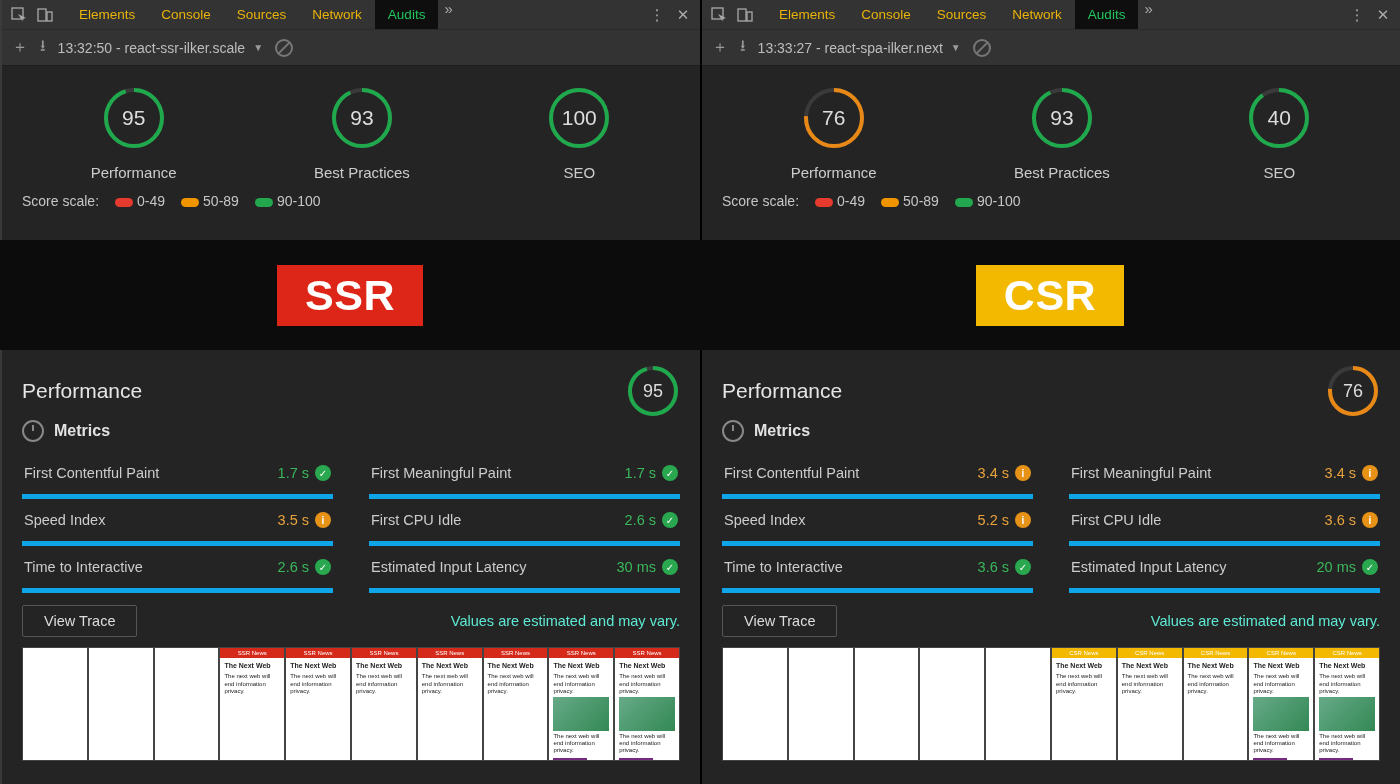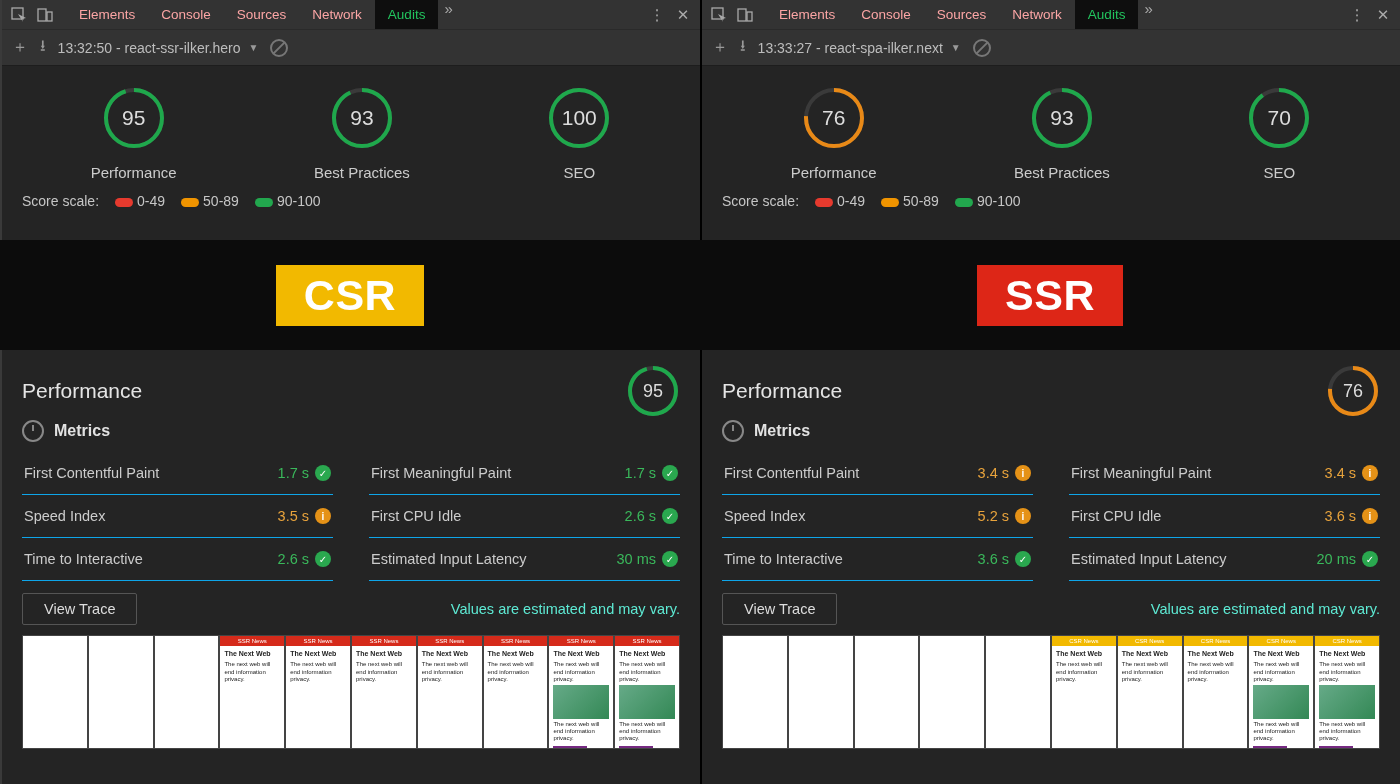--- a/index.html
+++ b/index.html
@@ -34,21 +34,21 @@
     padding: 0 6px;
     border-bottom: 1px solid #2a2a2a;
     gap: 4px;
   }
   .toolbar .icon { width: 22px; height: 22px; display: flex; align-items: center; justify-content: center; color: #aaa; border-radius: 3px; }
   .tabs { display: flex; align-items: stretch; height: 100%; margin-left: 6px; }
   .tab {
     padding: 0 13px;
     display: flex;
     align-items: center;
-    color: #fca5a5;
+    color: #eab308;
     font-size: 13.5px;
   }
   .tab.active { background: #0e0e0e; color: #22c55e; }
   .toolbar .spacer { flex: 1; }
   .chevmore { color: #aaa; font-size: 15px; margin-left: 6px; }
   .vmenu, .close { width: 22px; text-align: center; color: #aaa; font-size: 15px; }
 
   
   .auditbar {
     background: #333;
@@ -143,21 +143,21 @@
 
   .metrics-grid {
     display: grid;
     grid-template-columns: 1fr 1fr;
     gap: 0 36px;
     margin-top: 10px;
   }
   .metric {
     display: flex; align-items: center; justify-content: space-between;
     padding: 13px 2px;
-    border-bottom: 1px solid #0ea5e9;
+    border-bottom: 5px solid #0ea5e9;
     font-size: 14.5px; color: #ccc;
   }
   .metric .val { display: flex; align-items: center; gap: 6px; }
   .val.green { color: #3ab85b; }
   .val.orange { color: #e8a33c; }
   .status-dot {
     display: inline-flex; width: 16px; height: 16px; border-radius: 50%;
     align-items: center; justify-content: center; font-size: 10px; color: #fff;
   }
   .status-dot.ok { background: #2aa84f; }
@@ -212,21 +212,21 @@
           <div class="tab active">Audits</div>
       <span class="chevmore">»</span>
     </div>
     <span class="spacer"></span>
     <span class="vmenu">⋮</span>
     <span class="close">✕</span>
   </div>
   <div class="auditbar">
     <span class="plus">＋</span>
     <span class="dl">⭳</span>
-    <span class="title">13:32:50 - react-ssr-ilker.hero</span>
+    <span class="title">13:32:50 - react-ssr-ilker.scale</span>
     <span class="caret">▼</span>
     <span class="stop"></span>
   </div>
 
   <div class="scores">
 
       <div class="score">
         <div class="gauge-wrap"><svg width="64" height="64">
     <circle cx="32" cy="32" r="28" stroke="#3a3a3a" stroke-width="4" fill="none"></circle>
     <circle cx="32" cy="32" r="28" stroke="#1fa84c" stroke-width="4" fill="none" stroke-dasharray="175.92918860102841" stroke-dashoffset="8.796459430051428" stroke-linecap="butt"></circle>
@@ -303,37 +303,37 @@
         <div class="gauge-wrap"><svg width="64" height="64">
     <circle cx="32" cy="32" r="28" stroke="#3a3a3a" stroke-width="4" fill="none"></circle>
     <circle cx="32" cy="32" r="28" stroke="#1fa84c" stroke-width="4" fill="none" stroke-dasharray="175.92918860102841" stroke-dashoffset="12.31504320207198" stroke-linecap="butt"></circle>
   </svg><div class="num">93</div></div>
         <div class="score-label">Best Practices</div>
       </div>
       <div class="score">
         <div class="gauge-wrap"><svg width="64" height="64">
     <circle cx="32" cy="32" r="28" stroke="#3a3a3a" stroke-width="4" fill="none"></circle>
     <circle cx="32" cy="32" r="28" stroke="#1fa84c" stroke-width="4" fill="none" stroke-dasharray="175.92918860102841" stroke-dashoffset="17.592918860102838" stroke-linecap="butt"></circle>
-  </svg><div class="num">70</div></div>
+  </svg><div class="num">40</div></div>
         <div class="score-label">SEO</div>
       </div>
   </div>
   <div class="scale">
     <span>Score scale:</span>
     <span><span class="pill red"></span>0-49</span>
     <span><span class="pill orange"></span>50-89</span>
     <span><span class="pill green"></span>90-100</span>
   </div>
   </div>
 
   <div class="badge-row">
+    <div class="badge ssr">SSR</div>
+  </div>
+  <div class="badge-row">
     <div class="badge csr">CSR</div>
-  </div>
-  <div class="badge-row">
-    <div class="badge ssr">SSR</div>
   </div>
 
   <div class="panel left">
 
   <div class="perf">
     <div class="perf-head">
       <h2>Performance</h2>
       <div class="gauge-small"><svg width="54" height="54">
     <circle cx="27" cy="27" r="23" stroke="#3a3a3a" stroke-width="4" fill="none"></circle>
     <circle cx="27" cy="27" r="23" stroke="#1fa84c" stroke-width="4" fill="none" stroke-dasharray="144.51326206513048" stroke-dashoffset="7.22566310325653" stroke-linecap="butt"></circle>

